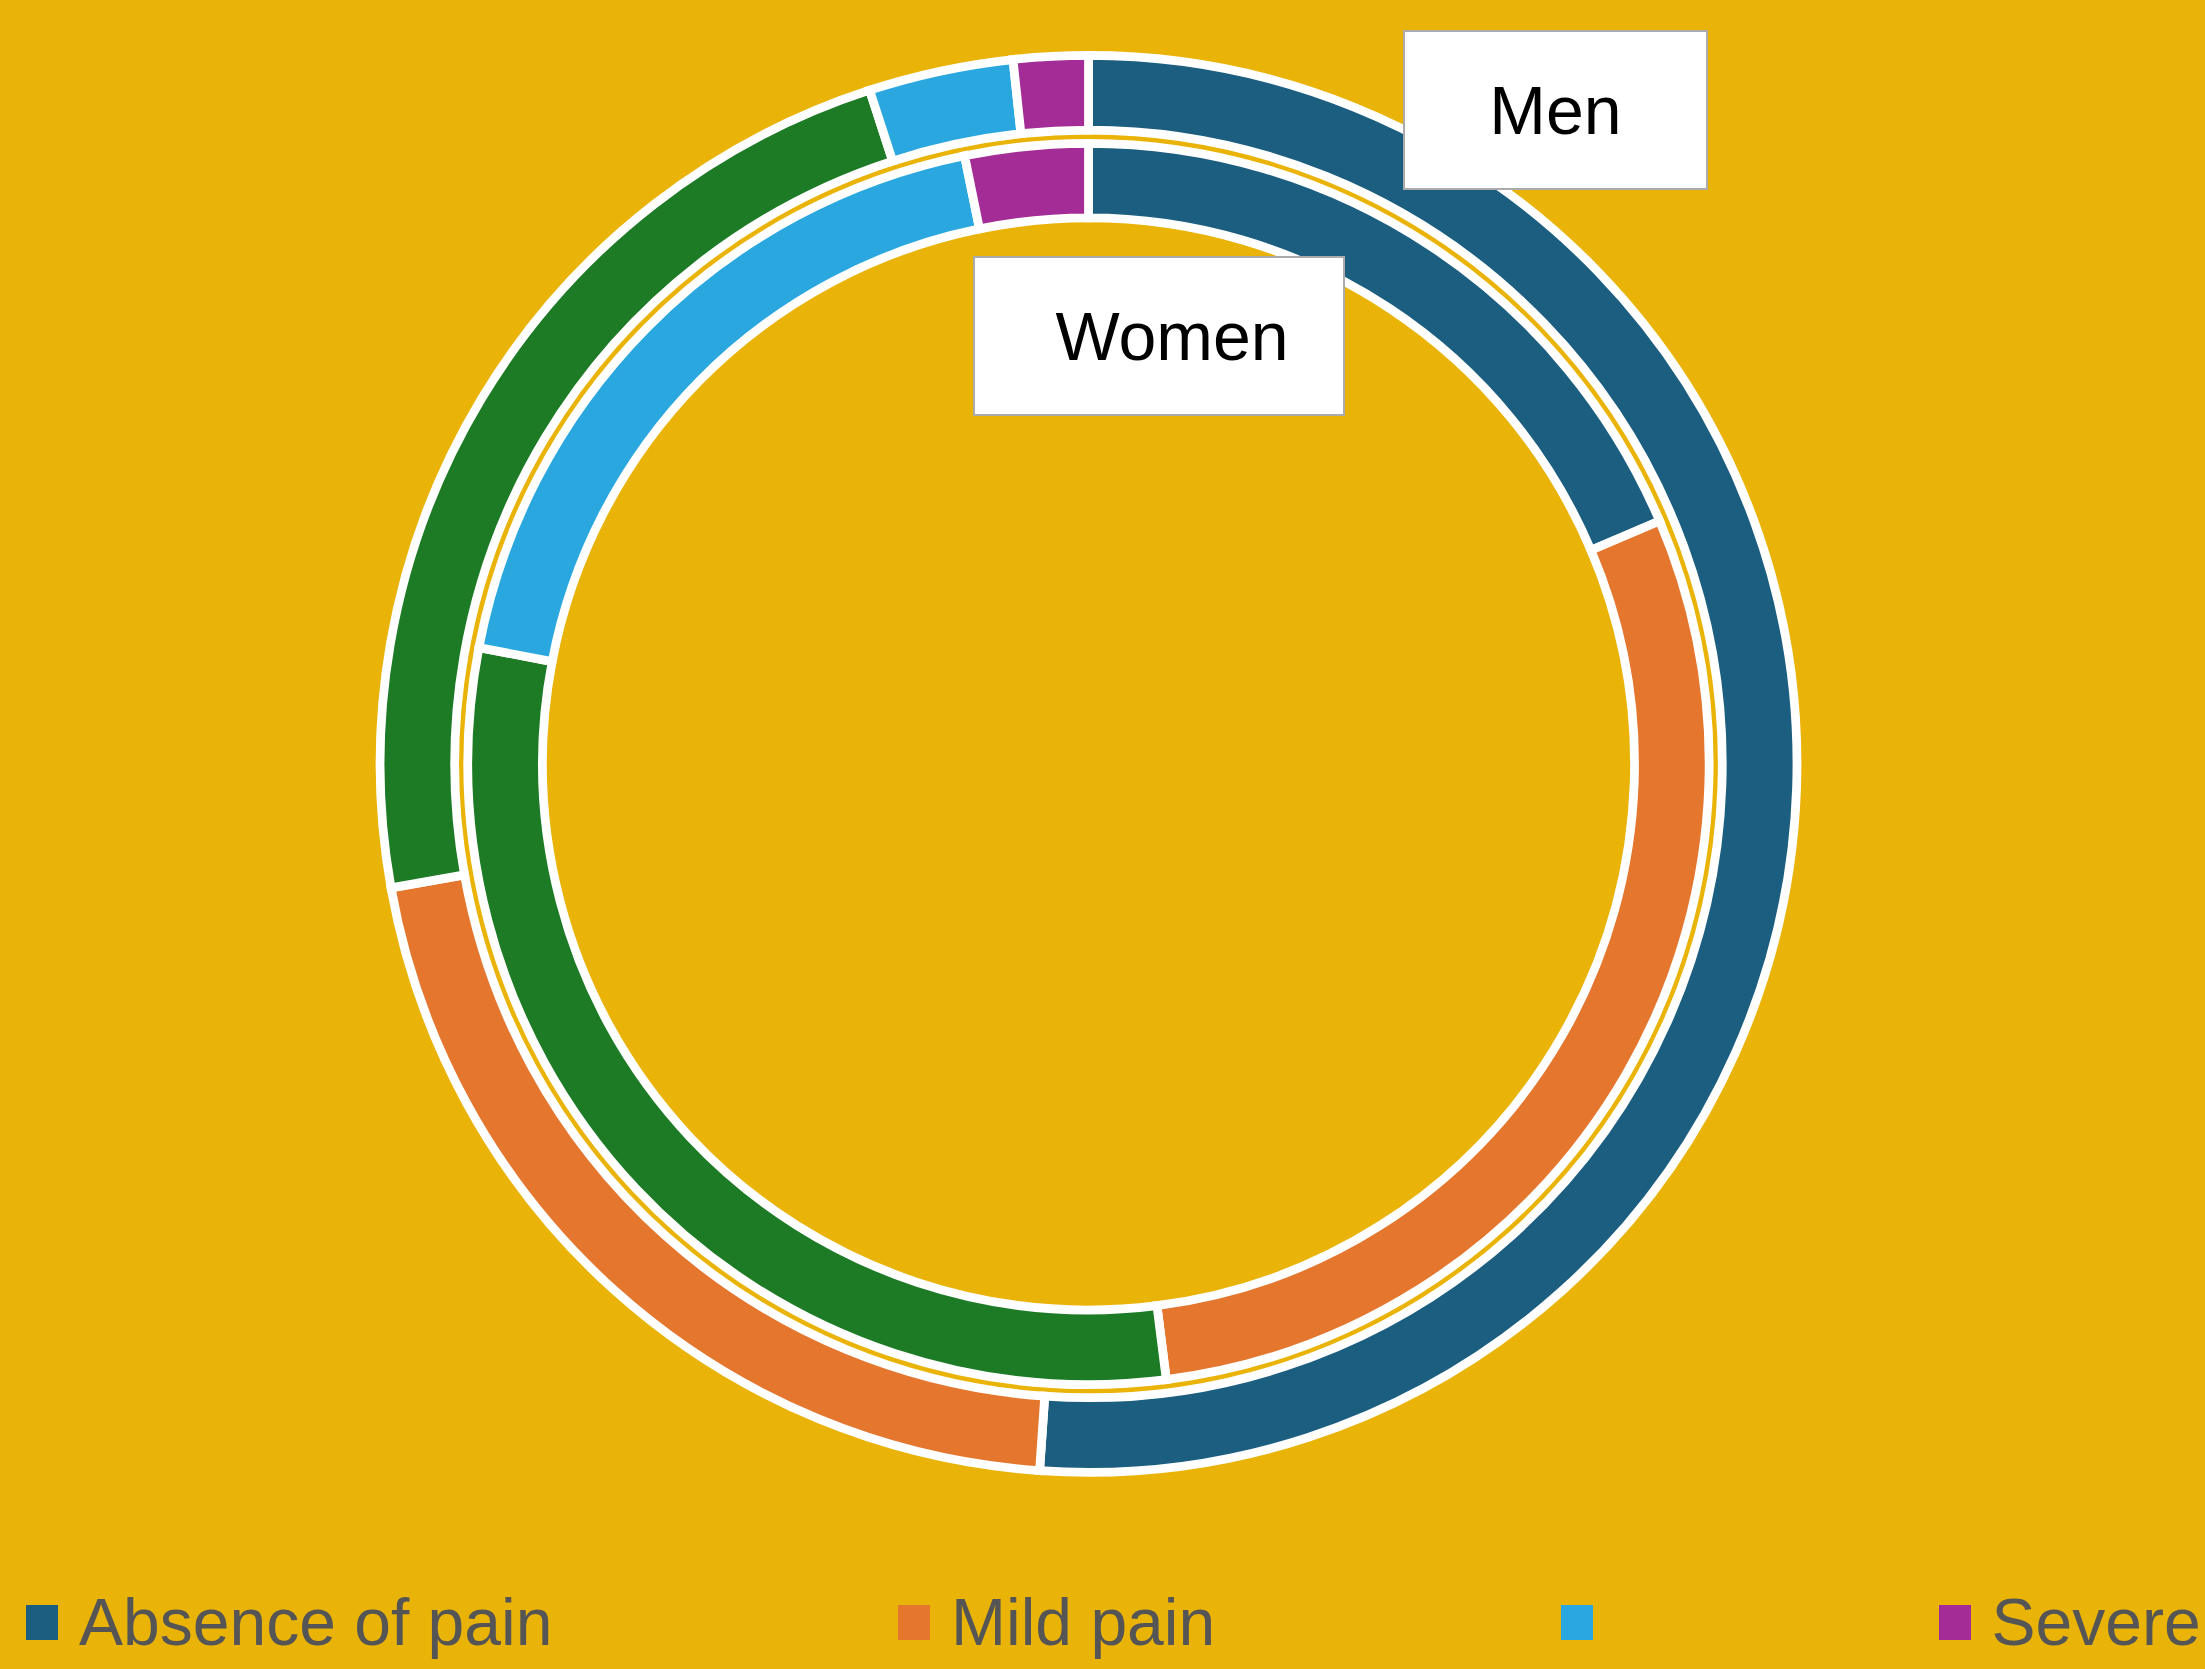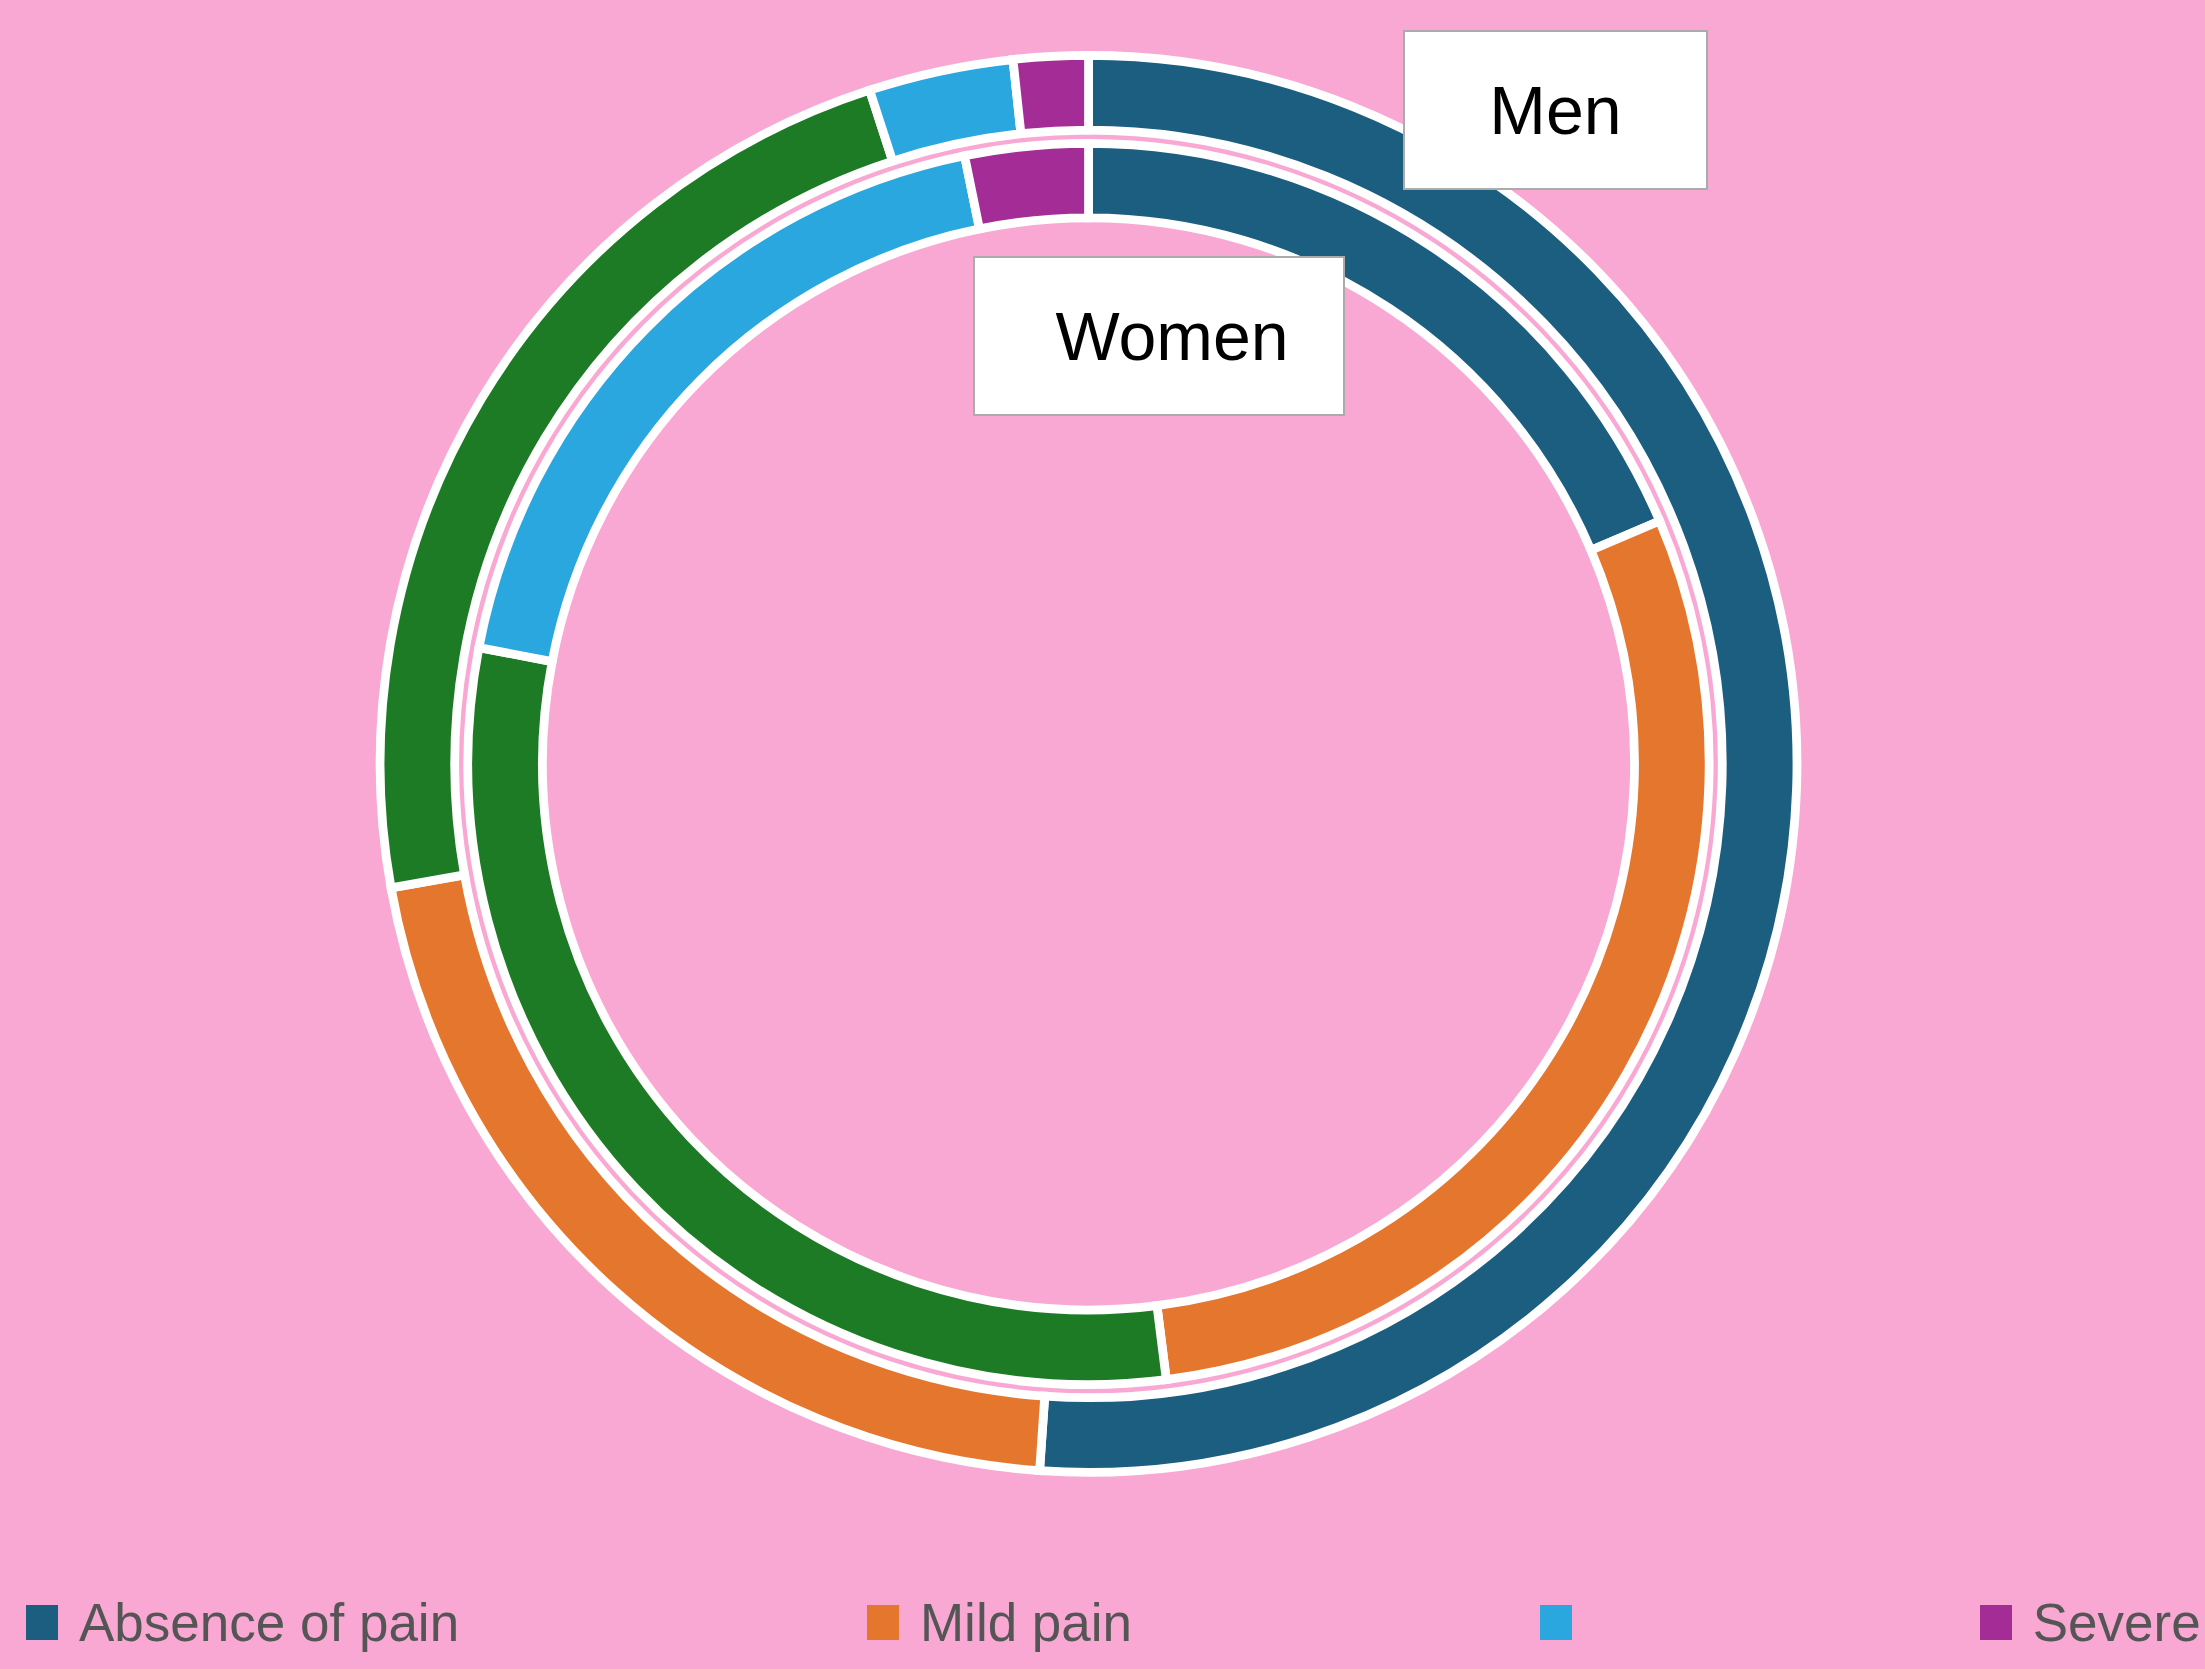--- a/index.html
+++ b/index.html
@@ -1,20 +1,20 @@
 <!DOCTYPE html>
 <html style="font-size:14px"><head>
 <meta charset="utf-8">
 <style>
   html, body { margin: 0; padding: 0; background: #ffffff; }
   .page {
     position: relative;
     width: 2206px;
     height: 1670px;
-    background: #f9a8d4;
+    background: #eab308;
     overflow: hidden;
     font-family: "Liberation Sans", sans-serif;
   }
   .chart-svg { position: absolute; left: 0; top: 0; }
   .ring-label {
     position: absolute;
     display: flex;
     align-items: center;
     justify-content: center;
     background: #ffffff;
@@ -35,21 +35,21 @@
     padding: 0 5.3px 0 26px;
     display: flex;
     align-items: center;
     justify-content: space-between;
     box-sizing: border-box;
     z-index: 4;
   }
   .legend-item { display: flex; align-items: center; gap: 21px; }
   .legend-swatch { width: 32px; height: 35px; flex: 0 0 auto; }
   .legend-text {
-    font-size: 53px;
+    font-size: 66px;
     color: #555555;
     line-height: 1;
     white-space: nowrap;
   }
 </style>
 </head>
 <body>
 
 <div class="page">
 

